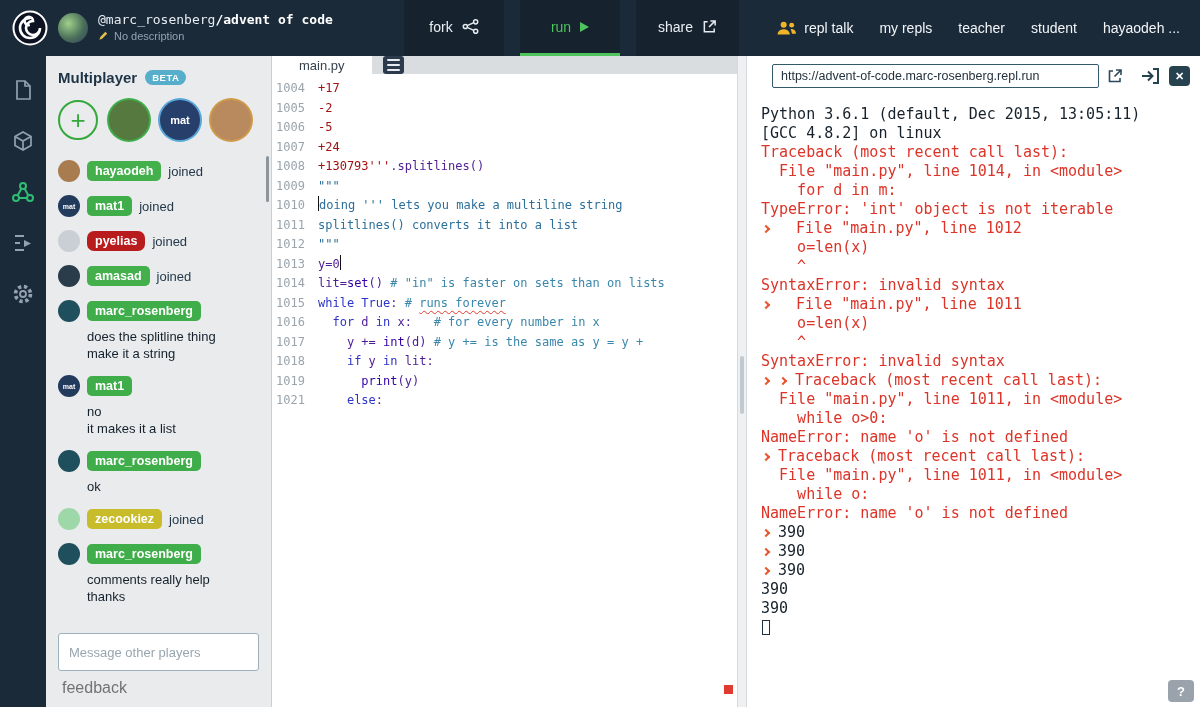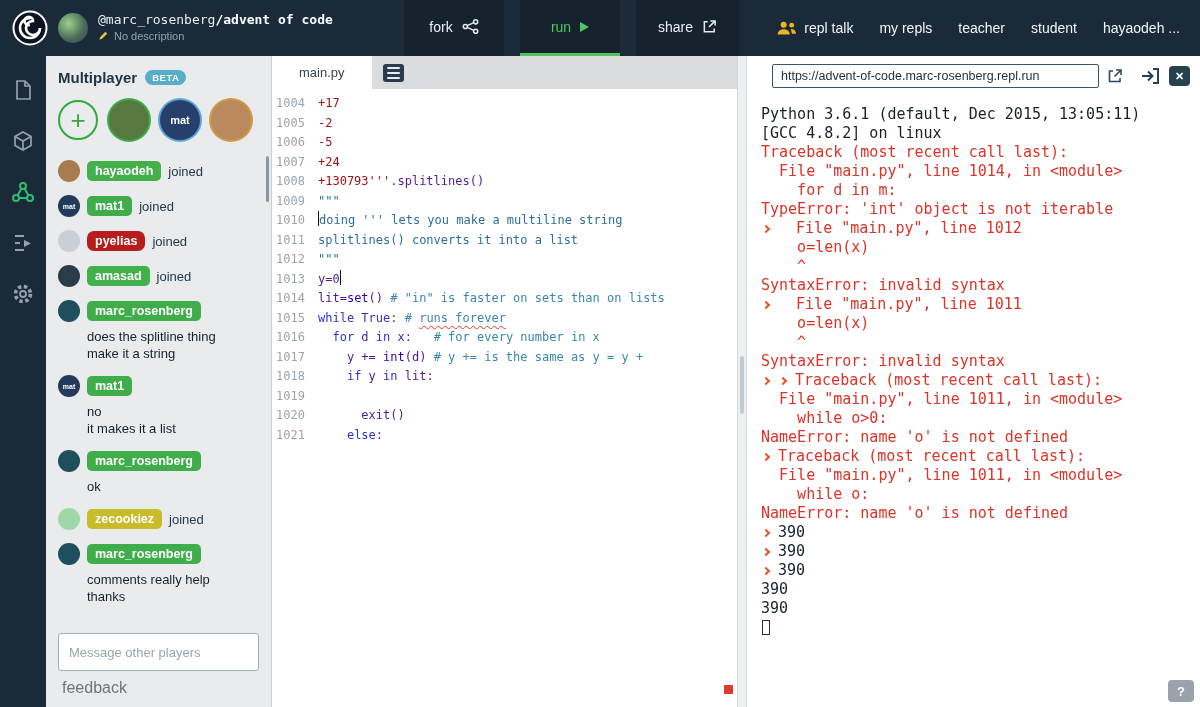--- a/index.html
+++ b/index.html
@@ -42,21 +42,21 @@
   .name-pill { color:#fff; font-weight:bold; font-size:12.5px; padding:3px 8px; border-radius:5px; white-space:nowrap; }
   .joined { font-size:13px; color:#24384a; }
   .msg-lines { margin:6px 0 0 29px; font-size:13px; color:#15212c; line-height:17px; }
   .sb-scroll { position:absolute; right:2px; top:2px; width:3px; height:46px; background:#8b959d; border-radius:2px; }
   .msg-input { margin:6px 12px 6px; height:38px; border:1px solid #9db1bd; border-radius:3px; background:#fff; padding:0 10px; font-size:13px; color:#2a3a48; font-family:"Liberation Sans",sans-serif; }
   .msg-input::placeholder { color:#98a6af; }
   .feedback { text-align:left; padding:2px 16px 10px; font-size:16px; color:#737373; cursor:pointer; }
 
   
   .editor { position:absolute; top:56px; left:272px; width:465px; bottom:0; background:#fff; display:flex; flex-direction:column; }
-  .ed-tabbar { height:33px; background:#dadde0; display:flex; align-items:center; flex:none; }
+  .ed-tabbar { height:18px; background:#dadde0; display:flex; align-items:center; flex:none; }
   .ed-tab { height:33px; background:#fff; padding:0 27px; display:flex; align-items:center; font-size:13px; color:#37434f; cursor:pointer; }
   .console-toggle { width:21px; height:18px; background:#2c3b4c; border-radius:3px; margin-left:11px; cursor:pointer; display:flex; flex-direction:column; justify-content:center; gap:3px; padding:0 4px; }
   .console-toggle i { display:block; height:2px; background:#e7ecf1; border-radius:1px; }
   .ed-body { flex:1; position:relative; padding-top:5px; font-family:"DejaVu Sans Mono", monospace; font-size:12px; line-height:19.5px; overflow:hidden; }
   .code-row { display:flex; }
   .gutter { width:46px; flex:none; text-align:right; padding-right:13px; color:#9aa4ac; }
   .code-cell { width:392px; flex:none; white-space:pre-wrap; overflow-wrap:break-word; color:#111; }
   .tok-str { color:#a31111; }
   .tok-doc { color:#2d6f9b; }
   .tok-cmt { color:#3a87ab; }
@@ -358,24 +358,21 @@
         <div class="code-row">
           <span class="gutter">1017</span>
           <span class="code-cell"><span class="tok-pl">    y += </span><span class="tok-bi">int</span><span class="tok-pl">(d) </span><span class="tok-cmt"># y += is the same as y = y +</span></span>
         </div>
         <div class="code-row">
           <span class="gutter">1018</span>
           <span class="code-cell"><span class="tok-pl">    </span><span class="tok-kw">if</span><span class="tok-pl"> y </span><span class="tok-kw">in</span><span class="tok-pl"> lit:</span></span>
         </div>
         <div class="code-row">
           <span class="gutter">1019</span>
-        </div>
-        <div class="code-row">
-          <span class="gutter">1020</span>
-          <span class="code-cell"><span class="tok-pl">      exit()</span></span>
+          <span class="code-cell"><span class="tok-pl">      </span><span class="tok-bi">print</span><span class="tok-pl">(y)</span></span>
         </div>
         <div class="code-row">
           <span class="gutter">1021</span>
           <span class="code-cell"><span class="tok-pl">    </span><span class="tok-kw">else</span><span class="tok-pl">:</span></span>
         </div>
       </div>
     <span class="ed-error-marker"></span>
   </div>
 </div>
 

